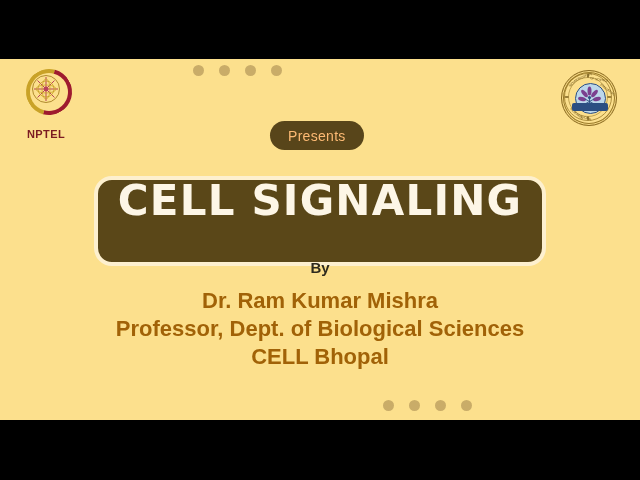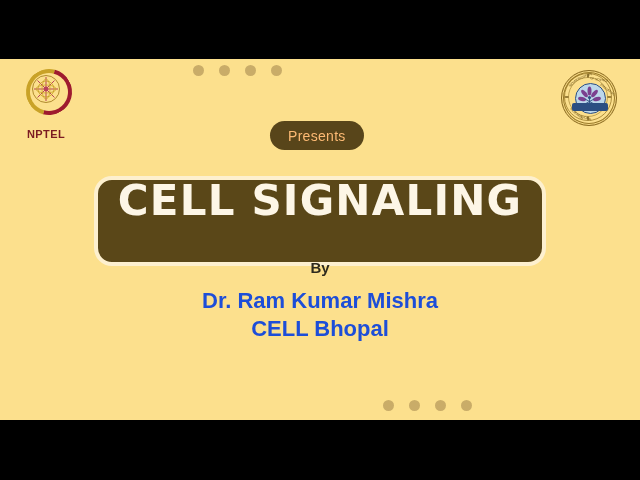--- a/index.html
+++ b/index.html
@@ -192,21 +192,21 @@
   }
   #credit-by {
     font-size: 15px;
     font-weight: bold;
     line-height: 22px;
   }
   .credit-line {
     font-size: 22px;
     font-weight: bold;
     line-height: 28px;
-    color: #1d4ed8;
+    color: #a16207;
   }
   #credit-name { margin-top: 8px; }
 </style>
 </head>
 <body>
 
 <div id="video-frame">
 
   <div id="letterbox-top" class="letterbox"></div>
 
@@ -283,20 +283,21 @@
 
     <div id="presents-badge">Presents</div>
 
     <div id="title-plaque">
       <span id="title-text">CELL SIGNALING</span>
     </div>
 
     <div id="credits">
       <div id="credit-by">By</div>
       <div id="credit-name" class="credit-line">Dr. Ram Kumar Mishra</div>
+      <div class="credit-line">Professor, Dept. of Biological Sciences</div>
       <div class="credit-line">CELL Bhopal</div>
     </div>
 
     <div id="dot-row-bottom" class="dot-row">
       <span class="dot"></span>
       <span class="dot"></span>
       <span class="dot"></span>
       <span class="dot"></span>
     </div>
 

